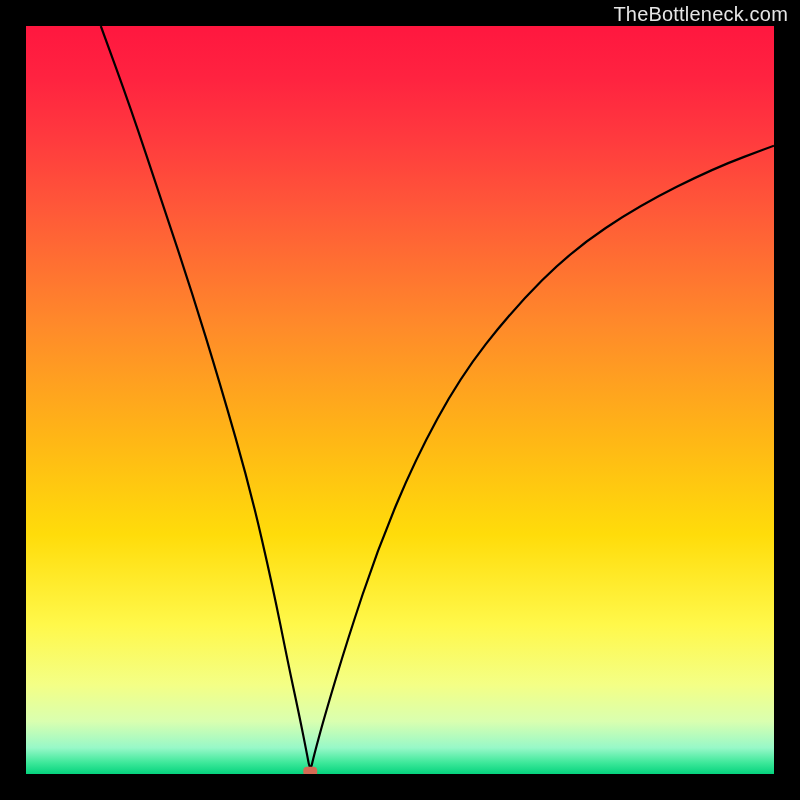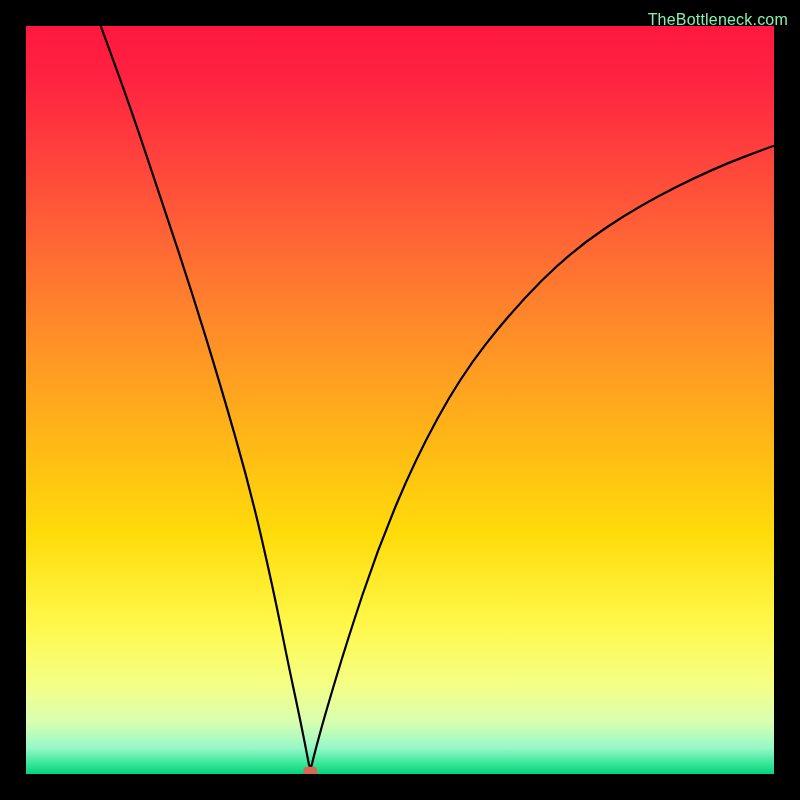--- a/index.html
+++ b/index.html
@@ -28,24 +28,24 @@
   .gradient {
     position: absolute;
     left: 0; top: 0; right: 0; bottom: 0;
   }
   .curve-svg {
     position: absolute;
     left: 0; top: 0; right: 0; bottom: 0;
   }
   .watermark {
     position: absolute;
-    top: 11px;
+    top: 3px;
     right: 12px;
-    color: #86efac;
-    font-size: 16px;
+    color: #e5e5e5;
+    font-size: 20px;
     font-weight: 400;
     letter-spacing: 0.2px;
     user-select: none;
   }
 </style>
 </head>
 <body>
 
 <div class="frame">
 

